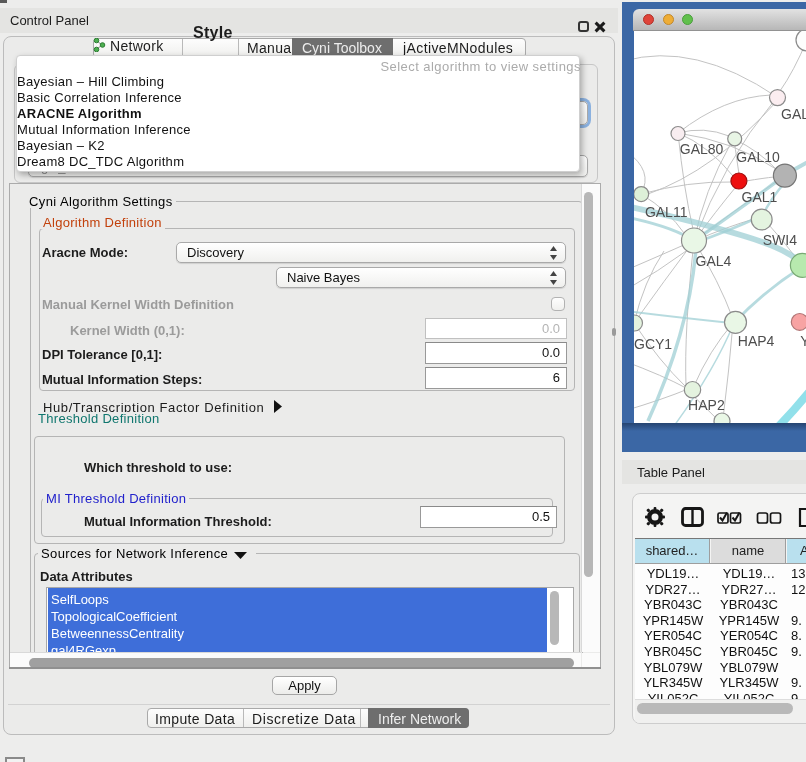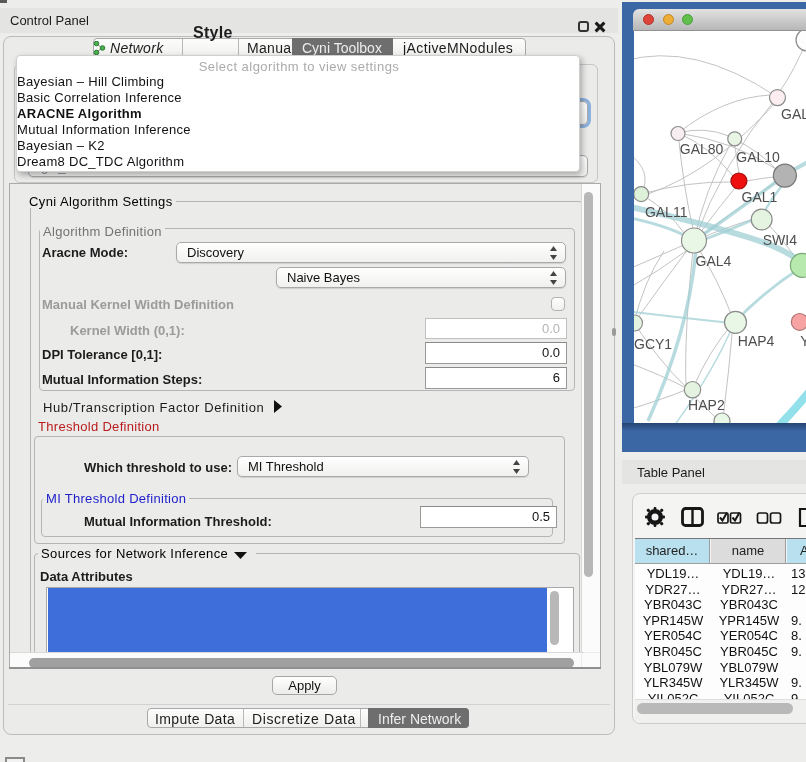--- a/index.html
+++ b/index.html
@@ -32,21 +32,21 @@
     <svg class="abs" style="left:594px;top:13px;" width="12" height="12" viewBox="0 0 12 12">
       <line x1="1.6" y1="1.6" x2="10.4" y2="10.4" stroke="#1a1a1a" stroke-width="3"></line>
       <line x1="10.4" y1="1.6" x2="1.6" y2="10.4" stroke="#1a1a1a" stroke-width="3"></line>
     </svg>
   </div>
 
   <div class="abs" style="left:3px;top:36px;width:612px;height:699px;background:#ebebea;border:1px solid #bcbcbc;border-radius:8px;"></div>
 
   <div class="abs" style="left:93px;top:38px;width:433px;height:20px;background:linear-gradient(#fdfdfd,#efefed);border:1px solid #a9a9a9;border-radius:4px;"></div>
   <div class="abs" style="left:93px;top:38px;height:19px;">
-    <div class="abs" style="left:0;top:0;height:19px;display:flex;align-items:center;white-space:nowrap;font-style:italic;">
+    <div class="abs" style="left:0;top:0;height:19px;display:flex;align-items:flex-start;white-space:nowrap;">
       <svg width="13" height="14" viewBox="0 0 13 14" style="margin-right:4px;">
         <line x1="4" y1="3" x2="9" y2="7" stroke="#888" stroke-width="1"></line>
         <line x1="4" y1="11" x2="9" y2="7" stroke="#888" stroke-width="1"></line>
         <circle cx="3.5" cy="2.5" r="2.3" fill="#4caf50" stroke="#2d7d33"></circle>
         <circle cx="3.5" cy="11.5" r="2.3" fill="#4caf50" stroke="#2d7d33"></circle>
         <circle cx="9.5" cy="7" r="2.3" fill="#4caf50" stroke="#2d7d33"></circle>
       </svg>
       <span class="n13" style="font-size:14px;letter-spacing:0.3px;">Network</span>
     </div>
   </div>
@@ -63,21 +63,21 @@
   <div class="abs combo" style="left:28px;top:155px;width:560px;height:22px;">
       <span style="position:absolute;left:12px;top:3px;color:#8a8a8a;">gal_filtered.sif default node</span>
     </div>
 
   <div class="abs" style="left:9px;top:183px;width:592px;height:485px;background:#ebebea;border:1px solid #ababab;overflow:hidden;" id="scrollc">
 
     <div class="group" style="left:20px;top:17px;width:553px;height:700px;"></div>
     <div class="gtitle" style="left:16px;top:11px;letter-spacing:0.4px;">Cyni Algorithm Settings</div>
 
     <div class="group" style="left:29px;top:44px;width:536px;height:163px;"></div>
-    <div class="gtitle" style="left:30px;top:41px;color:#737373;letter-spacing:0.3px;">Algorithm Definition</div>
+    <div class="gtitle" style="left:30px;top:32px;color:#c2410c;letter-spacing:0.3px;">Algorithm Definition</div>
 
     <div class="abs b13" style="left:32px;top:61px;">Aracne Mode:</div>
     <div class="abs combo" style="left:166px;top:58px;width:390px;height:21px;">
       <span class="ctext">Discovery</span>
       <svg class="carr" viewBox="0 0 9 14">
           <path d="M4.5 0 L8 5 L1 5 Z" fill="#444"></path>
           <path d="M4.5 14 L8 9 L1 9 Z" fill="#444"></path>
         </svg>
     </div>
     <div class="abs combo" style="left:266px;top:83px;width:290px;height:21px;">
@@ -95,44 +95,41 @@
     <div class="abs tfield" style="left:415px;top:158px;width:142px;height:22px;">0.0</div>
     <div class="abs b13" style="left:32px;top:188px;">Mutual Information Steps:</div>
     <div class="abs tfield" style="left:415px;top:183px;width:142px;height:22px;">6</div>
 
     <div class="abs n13" style="left:33px;top:216px;letter-spacing:0.6px;">Hub/Transcription Factor Definition</div>
     <svg class="abs" style="left:263px;top:216px;" width="10" height="13" viewBox="0 0 10 13">
         <path d="M1 0 L9 6.5 L1 13 Z" fill="#111"></path>
       </svg>
 
     <div class="group" style="left:24px;top:252px;width:531px;height:108px;"></div>
-    <div class="gtitle" style="left:25px;top:236px;color:#b91c1c;letter-spacing:0.3px;">Threshold Definition</div>
+    <div class="gtitle" style="left:25px;top:228px;color:#0f766e;letter-spacing:0.3px;">Threshold Definition</div>
     <div class="abs b13" style="right:368px;top:276px;white-space:nowrap;">Which threshold to use:</div>
-    <div class="abs combo" style="left:227px;top:272px;width:292px;height:21px;">
-      <span class="ctext">MI Threshold</span>
-      <svg class="carr" viewBox="0 0 9 14">
-          <path d="M4.5 0 L8 5 L1 5 Z" fill="#444"></path>
-          <path d="M4.5 14 L8 9 L1 9 Z" fill="#444"></path>
-        </svg>
-    </div>
 
     <div class="group" style="left:31px;top:314px;width:512px;height:39px;"></div>
     <div class="gtitle" style="left:33px;top:308px;color:#2121cc;letter-spacing:0.3px;">MI Threshold Definition</div>
     <div class="abs b13" style="left:41px;top:330px;padding-left:33px;">Mutual Information Threshold:</div>
     <div class="abs tfield" style="left:410px;top:322px;width:137px;height:22px;">0.5</div>
 
     <div class="group" style="left:24px;top:369px;width:546px;height:330px;"></div>
     <div class="gtitle" style="left:28px;top:363px;letter-spacing:0.4px;">Sources for Network Inference</div>
     <div class="abs" style="left:218px;top:364px;width:28px;height:11px;background:#ebebea;"></div>
     <svg class="abs" style="left:224px;top:367px;" width="13" height="9" viewBox="0 0 13 9">
         <path d="M0 1 L13 1 L6.5 8 Z" fill="#111"></path>
       </svg>
     <div class="abs b13" style="left:30px;top:385px;">Data Attributes</div>
     <div class="abs" style="left:36px;top:403px;width:528px;height:68px;background:#fff;border:1px solid #a8a8a8;overflow:hidden;">
       <div class="abs" style="left:1px;top:0px;width:499px;height:68px;background:#3e6ed9;"></div>
+      <div class="abs" style="left:4px;top:3px;font-size:13px;color:#fff;line-height:17px;white-space:pre;">SelfLoops
+TopologicalCoefficient
+BetweennessCentrality
+gal4RGexp</div>
       <div class="abs" style="left:503px;top:3px;width:9px;height:54px;background:#b8b8b8;border-radius:5px;"></div>
     </div>
   </div>
 
   <div class="abs" style="left:581px;top:184px;width:19px;height:468px;background:#fbfbfb;border-left:1px solid #d9d9d9;"></div>
   <div class="abs" style="left:584px;top:192px;width:9px;height:385px;background:#b7b7b7;border-radius:5px;"></div>
 
   <div class="abs" style="left:10px;top:652px;width:571px;height:15px;background:#fbfbfb;border-top:1px solid #d9d9d9;"></div>
   <div class="abs" style="left:29px;top:658px;width:545px;height:10px;background:#a0a0a0;border-radius:5px;"></div>
 
@@ -146,21 +143,21 @@
   <div class="abs n13" style="left:155px;top:711px;font-size:14px;letter-spacing:0.35px;">Impute Data</div>
   <div class="abs" style="left:243px;top:709px;width:1px;height:18px;background:#b9b9b9;"></div>
   <div class="abs n13" style="left:252px;top:711px;font-size:14px;letter-spacing:0.6px;">Discretize Data</div>
   <div class="abs" style="left:360px;top:709px;width:1px;height:18px;background:#b9b9b9;"></div>
   <div class="abs" style="left:368px;top:708px;width:101px;height:20px;background:#6e6e6e;border-radius:0 4px 4px 0;"></div>
   <div class="abs" style="left:378px;top:711px;font-size:14px;color:#ededed;">Infer Network</div>
 
   <div class="abs" style="left:5px;top:757px;width:20px;height:10px;background:#f2f2f2;border:2px solid #8a8a8a;"></div>
 
   <div class="abs" style="left:16px;top:55px;width:564px;height:117px;background:#fff;border:1px solid #cfcfcf;border-radius:4px;box-shadow:2px 3px 6px rgba(0,0,0,.3);">
-    <div class="abs" style="left:0;top:3px;width:564px;text-align:center;font-size:13px;color:#ababab;letter-spacing:0.45px;">Select algorithm to view settings</div>
+    <div class="abs" style="left:0;top:3px;width:564px;text-align:right;font-size:13px;color:#ababab;letter-spacing:0.45px;">Select algorithm to view settings</div>
     <div class="abs" style="left:0px;top:18px;font-size:13px;color:#111;line-height:16px;letter-spacing:0.3px;white-space:pre;">Bayesian – Hill Climbing
 Basic Correlation Inference
 <b>ARACNE Algorithm</b>
 Mutual Information Inference
 Bayesian – K2
 Dream8 DC_TDC Algorithm</div>
   </div>
 
   <div class="abs" style="left:612px;top:328px;width:4px;height:8px;background:#9a9a9a;border-radius:2px;"></div>
 

